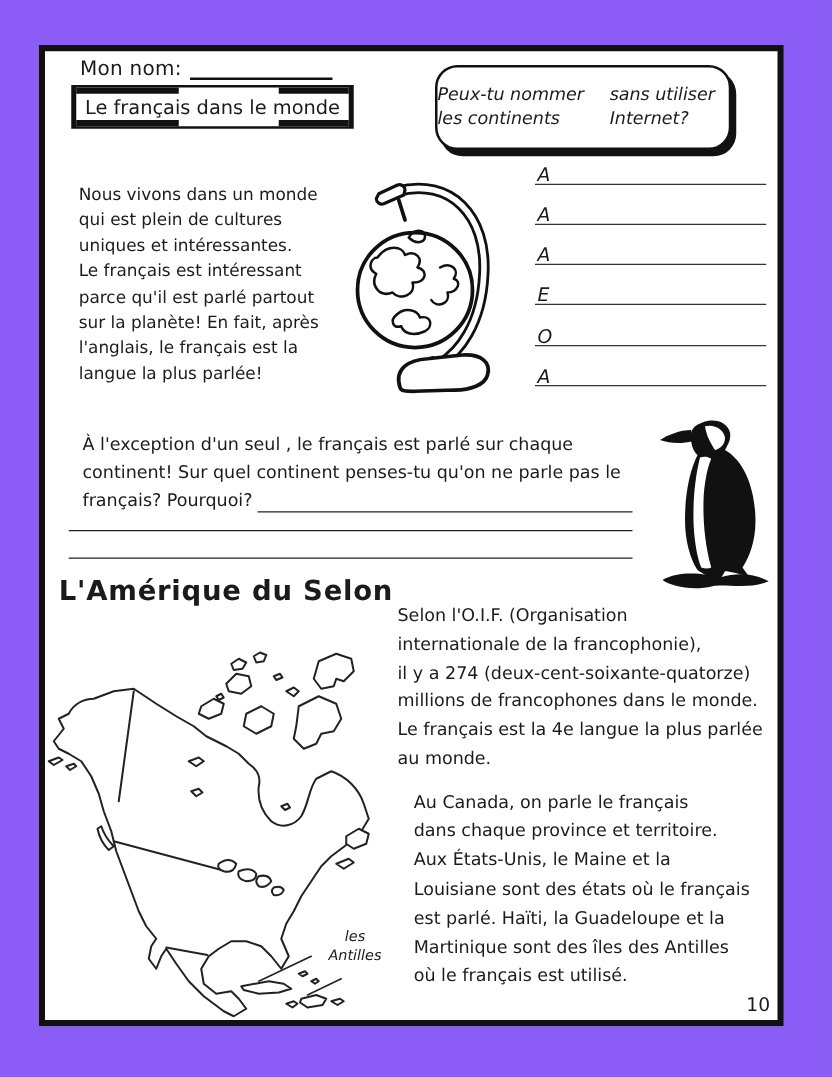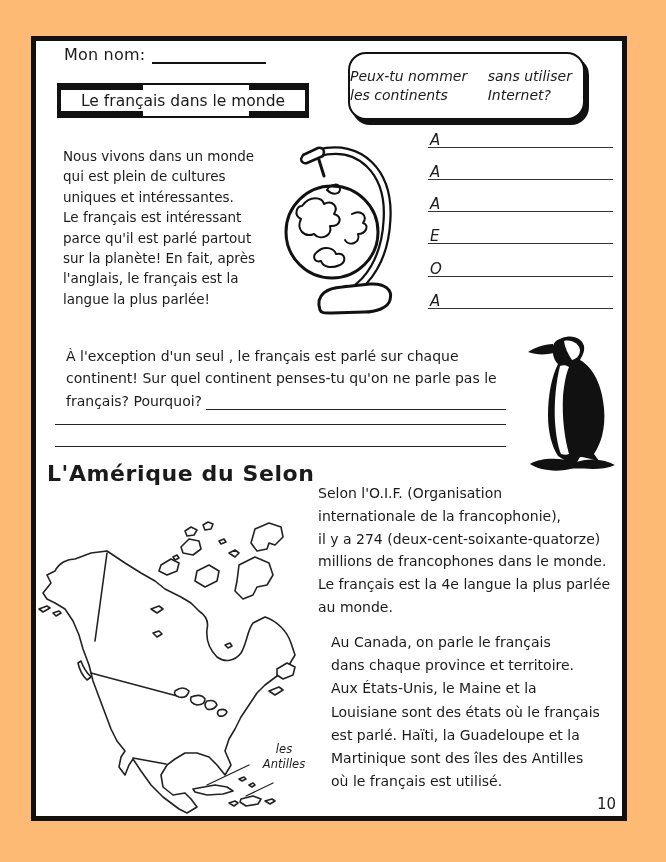--- a/index.html
+++ b/index.html
@@ -1,25 +1,25 @@
 <!DOCTYPE html>
 <html><head>
 <meta charset="utf-8">
 <style>
   *{margin:0;padding:0;box-sizing:border-box}
   html,body{background:#e9e9e9}
   body{font-family:"DejaVu Sans",sans-serif;color:#1b1b1b}
-  .page{position:relative;width:666px;height:862px;background:#fdba74;overflow:hidden;margin:0 auto}
+  .page{position:relative;width:666px;height:862px;background:#8b5cf6;overflow:hidden;margin:0 auto}
   .abs{position:absolute}
   .frame{position:absolute;left:31px;top:36px;width:596px;height:785px;border:5px solid #111;background:#fff}
 
   .name-row{position:absolute;left:64px;top:45px;display:flex;align-items:flex-end;font-size:16px;letter-spacing:.2px}
   .name-line{width:114px;height:17px;border-bottom:2.4px solid #111;margin-left:7px}
 
-  .title-box{position:absolute;left:57px;top:83px;width:252px;height:35px;
+  .title-box{position:absolute;left:57px;top:68px;width:226px;height:35px;
     border-top:2px solid #111;border-bottom:2px solid #111;
     border-left:4px solid #111;border-right:4px solid #111;
     background:
       linear-gradient(#111,#111) 0 0/82px 5px no-repeat,
       linear-gradient(#111,#111) 100% 0/56px 5px no-repeat,
       linear-gradient(#111,#111) 0 100%/82px 5px no-repeat,
       linear-gradient(#111,#111) 100% 100%/56px 5px no-repeat,#fff;
     display:flex;align-items:center;justify-content:center;font-size:15.5px}
 
   .bubble{position:absolute;left:348px;top:52px;width:237px;height:68px;border:2.5px solid #111;

